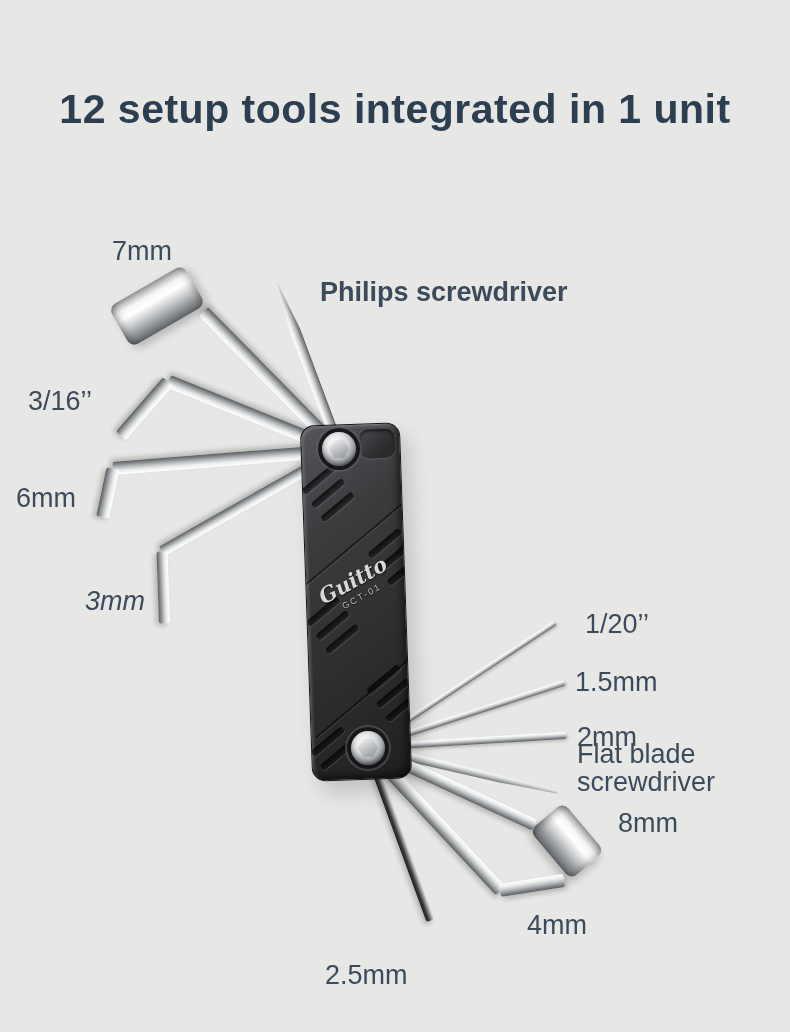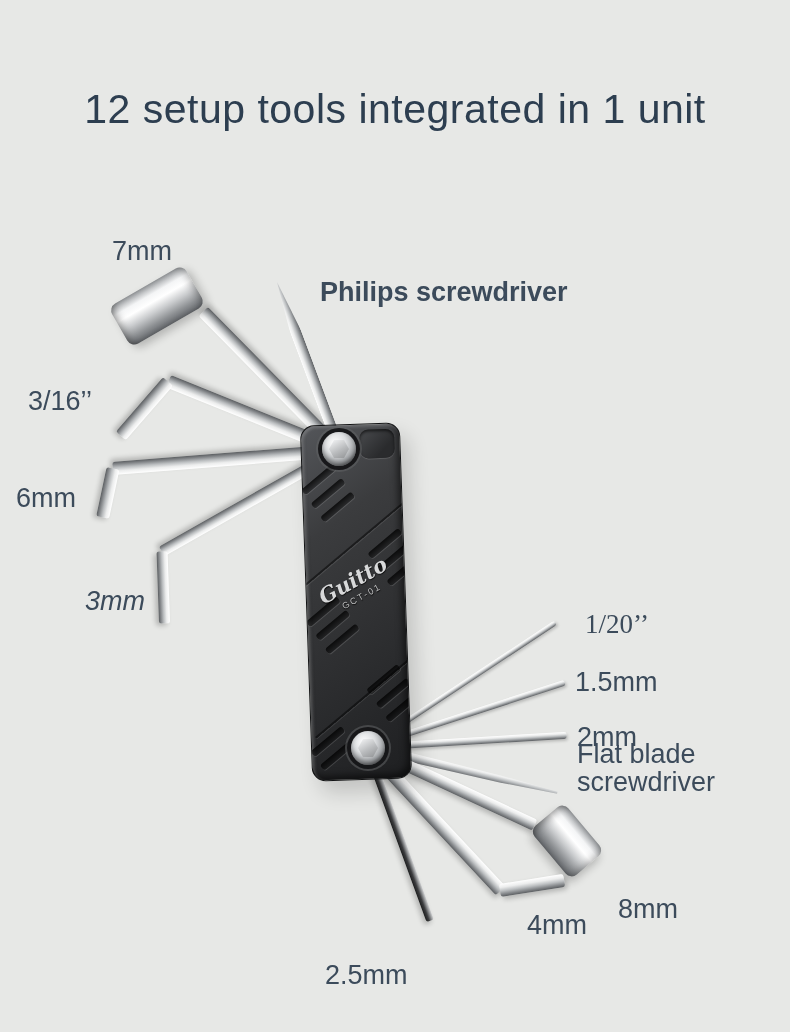--- a/index.html
+++ b/index.html
@@ -6,21 +6,21 @@
     --bg:#e7e8e6; --title:#2d3e50; --label:#3c4b5b;
   }
   html,body{margin:0;padding:0;}
   .stage{
     position:relative; width:790px; height:1032px;
     background:var(--bg); overflow:hidden;
     font-family:"Liberation Sans",sans-serif;
   }
   .title{
     position:absolute; top:86px; left:0; width:100%;
-    text-align:center; font-size:41px; font-weight:normal;
+    text-align:center; font-size:41px; font-weight:bold;
     color:var(--title); letter-spacing:.5px;
   }
   
   .arm{
     position:absolute; transform-origin:0 50%; border-radius:2.5px;
     background:linear-gradient(to bottom,#ffffff 0%,#eceded 28%,#bcbfc1 55%,#85888b 80%,#5b5e61 100%);
     box-shadow:2px 3px 5px rgba(0,0,0,.22);
   }
   .arm.thin{box-shadow:1px 2px 3px rgba(0,0,0,.2);}
   .arm.dark{
@@ -85,25 +85,25 @@
   .lbl{
     position:absolute; font-size:27px; color:var(--label); white-space:nowrap; z-index:5;
   }
   .lbl.wrap{white-space:normal; width:165px; line-height:1.04;}
   
   .c-7mm{left:112px; top:236px;}
   .c-philips{left:320px; top:277px;font-weight:bold;}
   .c-316{left:28px; top:386px;}
   .c-6mm{left:16px; top:483px;}
   .c-3mm{left:85px; top:586px;font-style:italic;}
-  .c-120{left:585px; top:609px;font-family:Liberation Serif, serif;}
+  .c-120{left:585px; top:609px;}
   .c-15mm{left:575px; top:667px;}
   .c-2mm{left:577px; top:722px;}
   .c-flat{left:577px; top:740px;}
-  .c-8mm{left:618px; top:894px;}
+  .c-8mm{left:618px; top:808px;}
   .c-4mm{left:527px; top:910px;}
   .c-25mm{left:325px; top:960px;}
   .z1{z-index:1;} .z2{z-index:2;} .z3{z-index:3;}
 </style>
 </head>
 <body>
 
 <div class="stage">
 
   <div class="title">12 setup tools integrated in 1 unit</div>

